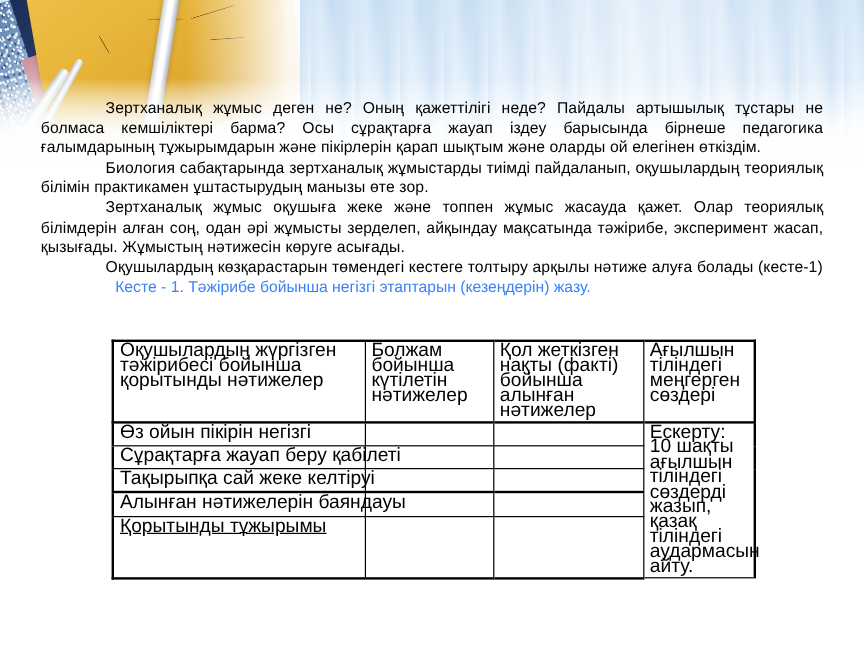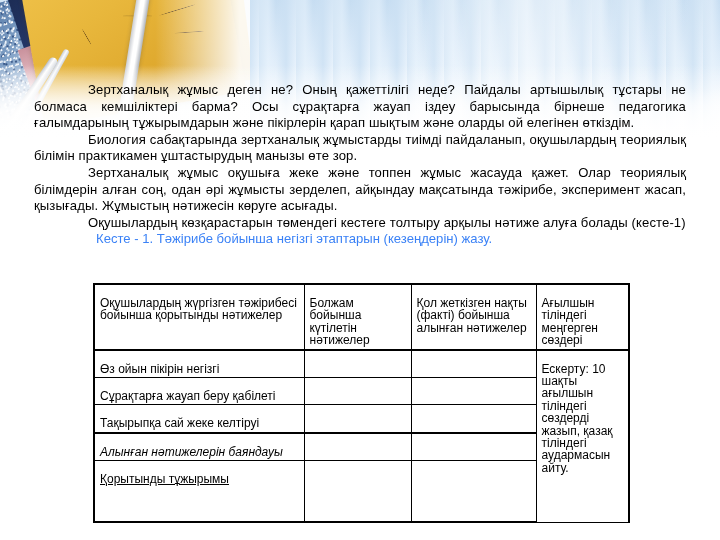--- a/index.html
+++ b/index.html
@@ -207,27 +207,27 @@
   }
   table.grid {
     border-collapse: collapse;
     width: 535px;
     table-layout: fixed;
     background: #ffffff;
   }
   table.grid td {
     border: 1px solid #000000;
     vertical-align: top;
-    padding: 12px 4px 2px 5px;
-    font-size: 12px;
+    padding: 2px 4px 2px 5px;
+    font-size: 16px;
     line-height: 12.4px;
     color: #000000;
   }
   table.grid tr.hdr td { border-bottom-width: 2px; }
-  table.grid tr.thick-top td { border-top-width: 2px; font-style: italic; }
+  table.grid tr.thick-top td { border-top-width: 2px; }
   table.grid td.outer-l { border-left-width: 2px; }
   table.grid td.outer-r { border-right-width: 2px; margin-top: 40px; }
   table.grid tr.first td { border-top-width: 2px; }
   table.grid tr.last td { border-bottom-width: 2px; text-decoration: underline; }
   .col-a { width: 210px; }
   .col-b { width: 107px; }
   .col-c { width: 125px; }
   .col-d { width: 93px; }
   .cell-tall { height: 46px; }
   .note-cell {

